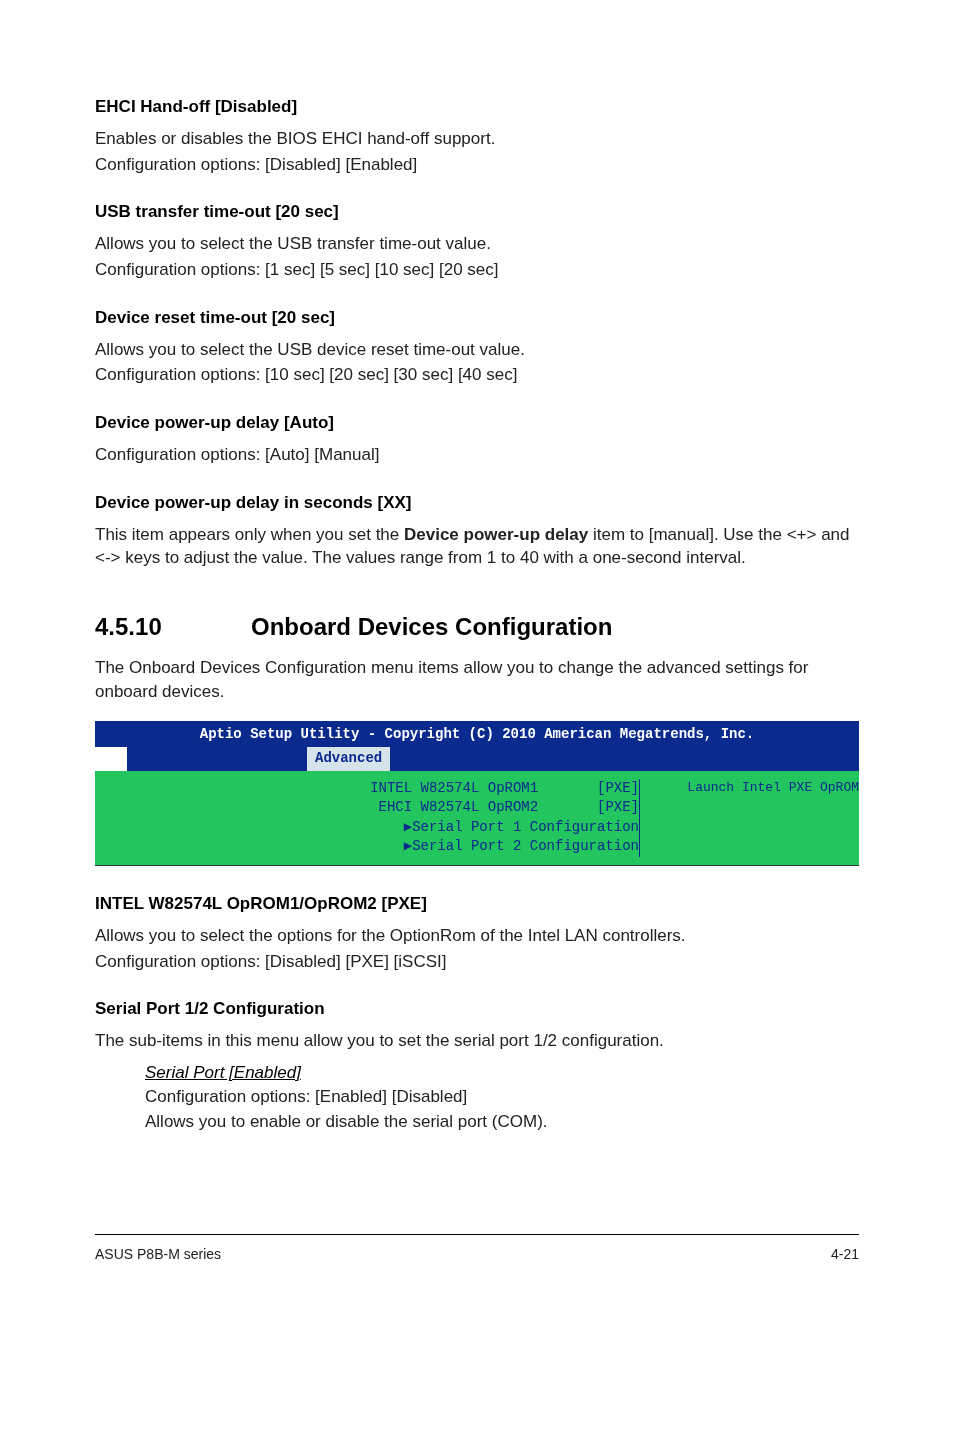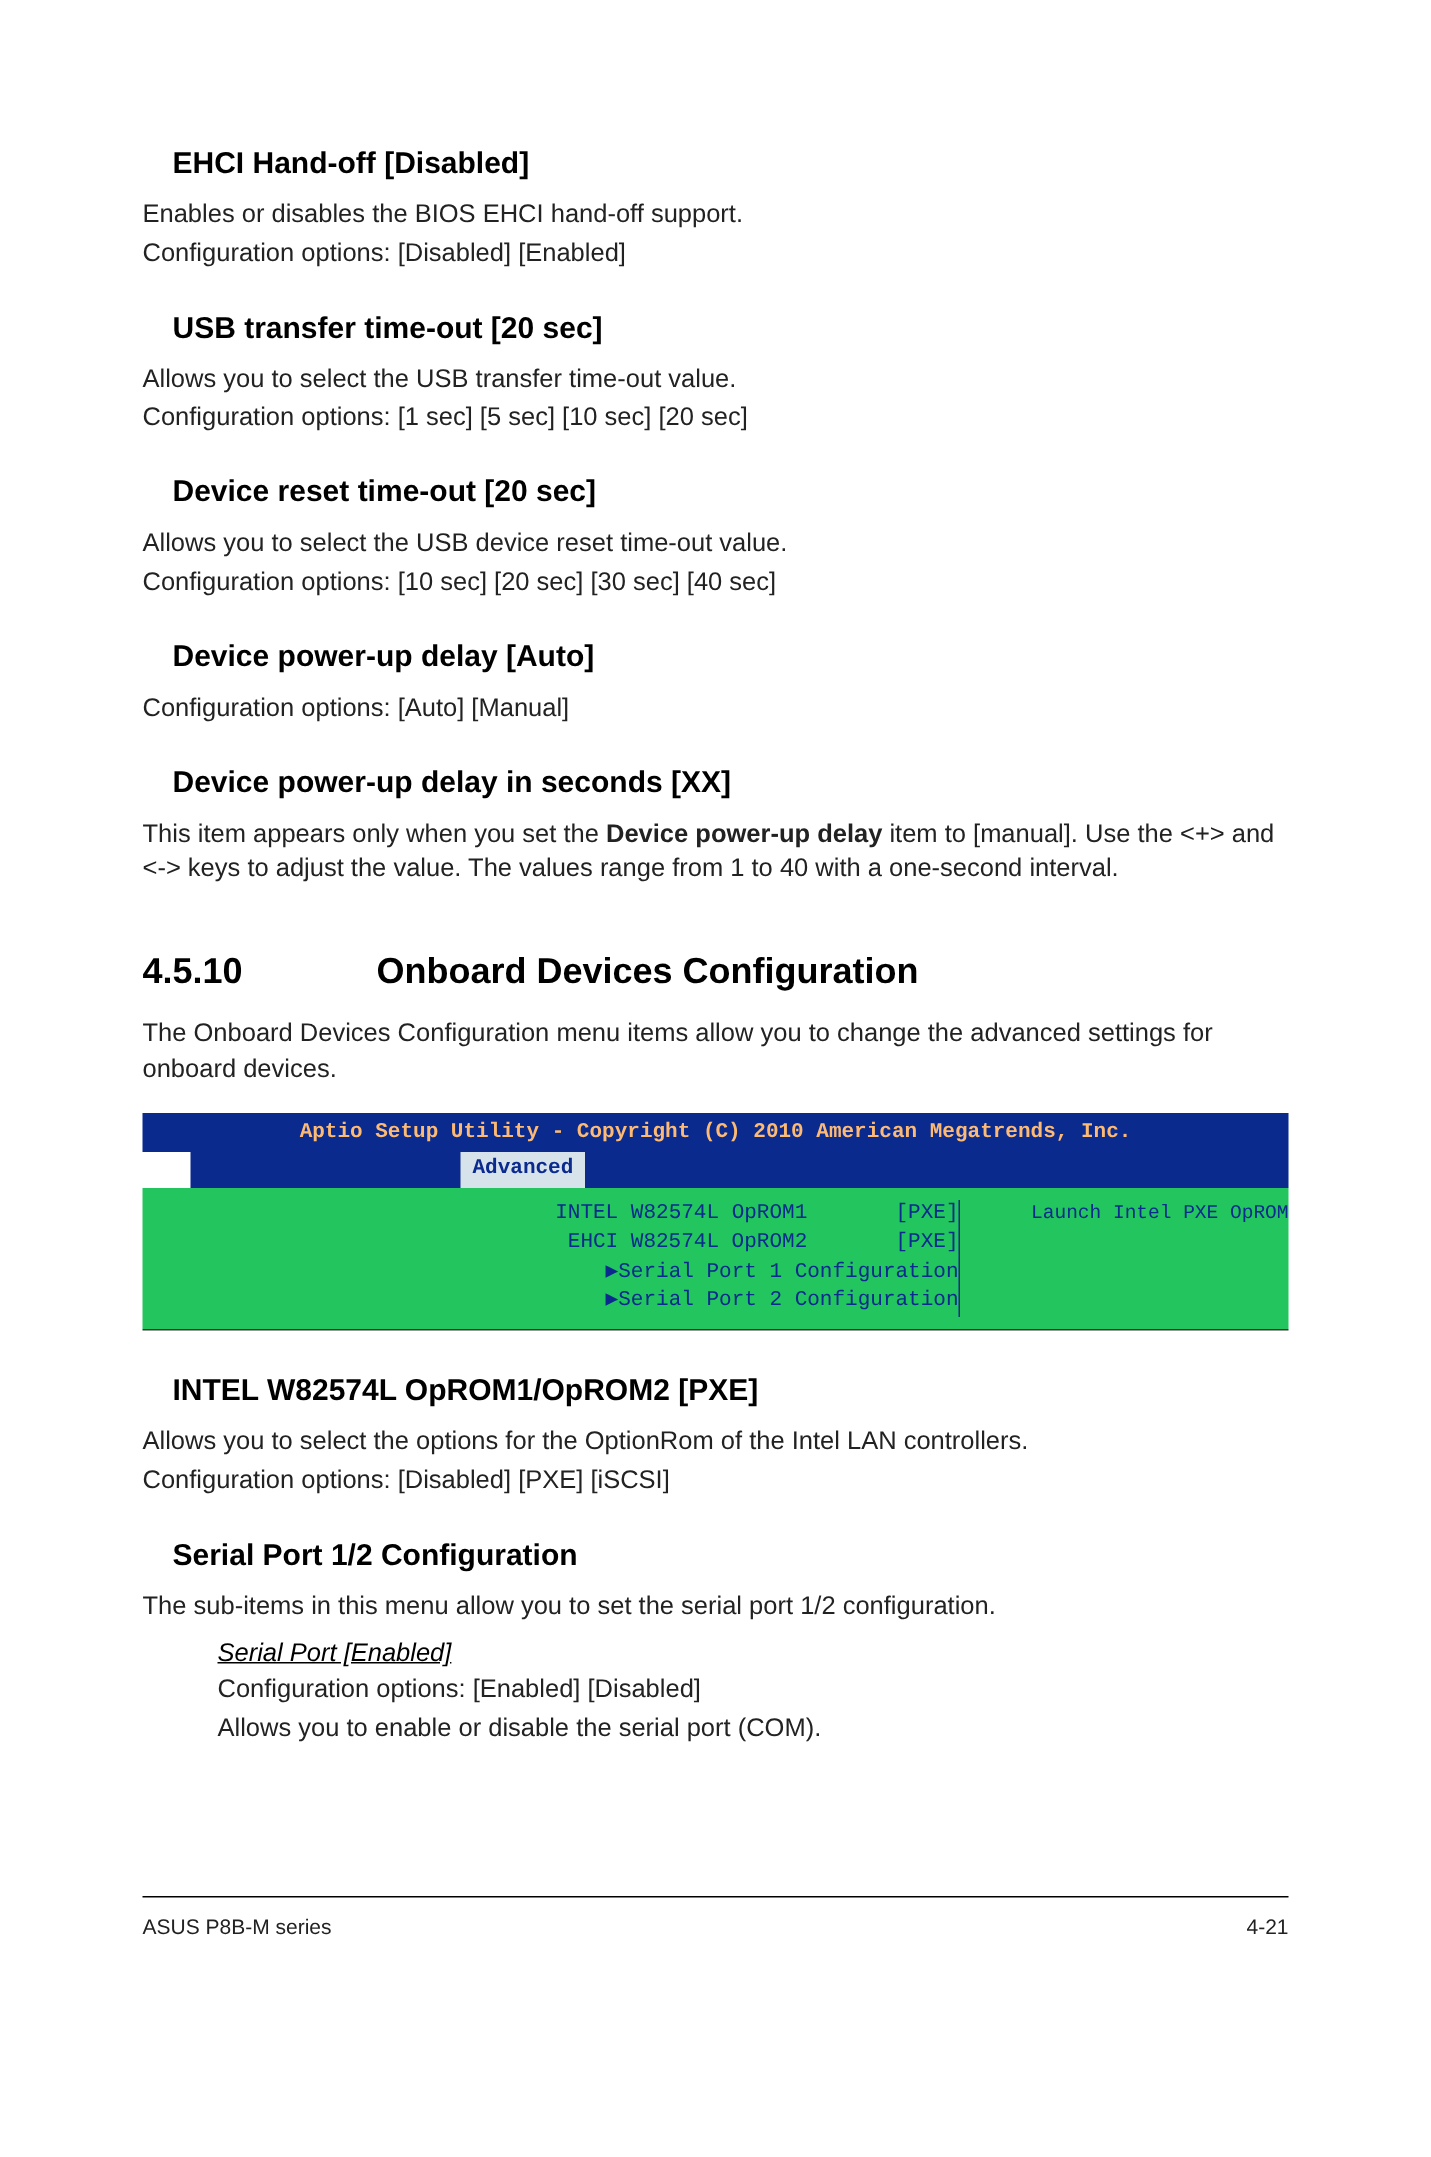--- a/index.html
+++ b/index.html
@@ -9,25 +9,24 @@
     }
     body {
       font-family: Arial, Helvetica, sans-serif;
       background: #fff;
       width: 954px;
       padding: 95px 95px 60px 95px;
       color: #000;
       line-height: 1.4;
     }
     h2.subhead {
-      font-size: 20px;
+      font-size: 17px;
       font-weight: bold;
       margin-bottom: 8px;
       margin-top: 24px;
-      margin-left: 20px;
     }
     h2.subhead:first-of-type {
       margin-top: 0;
     }
     p.bodytext {
       font-size: 17px;
       color: #222;
       margin-bottom: 2px;
     }
     h1.sectionhead {
@@ -40,21 +39,21 @@
       display: inline-block;
       width: 6.5em;
     }
     .bios-box {
       margin-top: 18px;
       margin-bottom: 26px;
       border-bottom: 1px solid #333;
     }
     .bios-header {
       background: #0a2a8e;
-      color: #fdba74;
+      color: #ffffff;
       padding: 4px 10px 2px 10px;
       font-family: "Courier New", monospace;
       font-size: 14px;
       text-align: center;
       font-weight: bold;
     }
     .bios-tabs {
       background: #0a2a8e;
       font-family: "Courier New", monospace;
       font-size: 14px;

